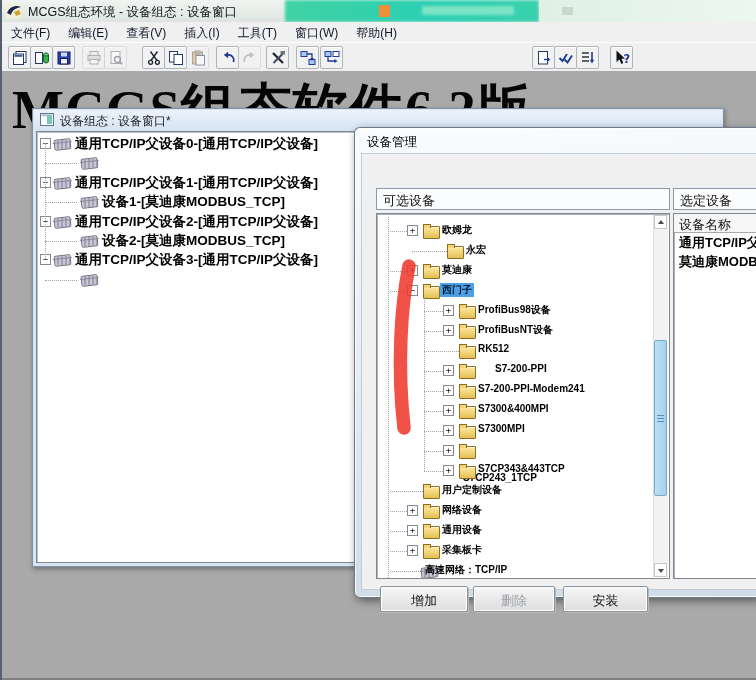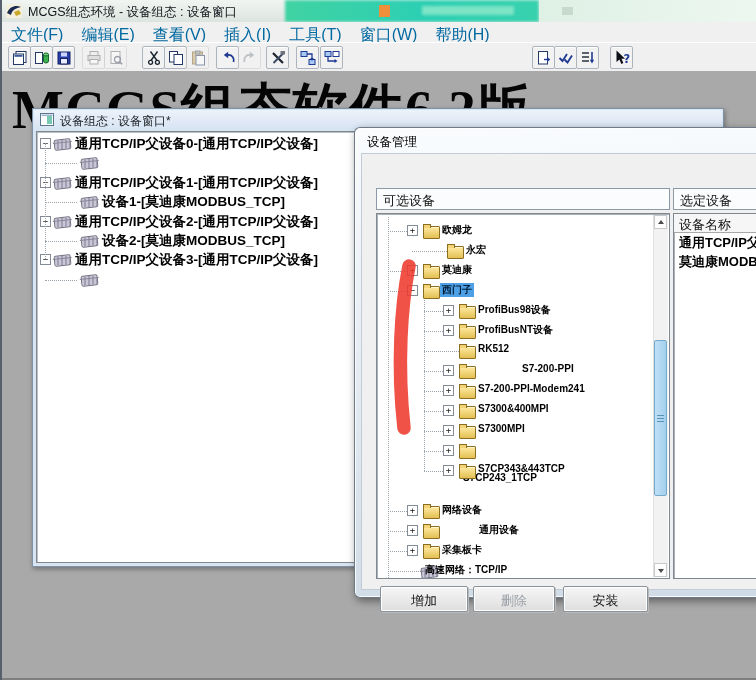--- a/index.html
+++ b/index.html
@@ -14,21 +14,21 @@
   .tb-blob2{position:absolute;left:420px;top:6px;width:92px;height:9px;background:#7de4c6;filter:blur(1.5px);}
   .tb-orange{position:absolute;left:377px;top:5px;width:11px;height:12px;background:#ef8f3a;filter:blur(.7px);}
   .tb-wash{position:absolute;left:537px;top:0;width:219px;height:22px;
     background:linear-gradient(90deg,#dff0e5,#ecf7f0);}
   .tb-mini{position:absolute;left:560px;top:7px;width:11px;height:8px;background:#c7d8cd;filter:blur(.5px);}
   #app-icon{position:absolute;left:4px;top:3px;width:16px;height:16px;}
   #win-title{position:absolute;left:26px;top:4px;font-size:12.5px;color:#0f1418;white-space:nowrap;}
   
   #menubar{position:absolute;left:0;top:22px;width:756px;height:20px;background:#f0f0f0;
     border-bottom:1px solid #d9d9d9;white-space:nowrap;}
-  .menu-item{display:inline-block;padding:3px 9px 0 9px;font-size:16px;color:#0369a1;height:17px;}
+  .menu-item{display:inline-block;padding:3px 9px 0 9px;font-size:12px;color:#0f172a;height:17px;}
   
   #toolbar{position:absolute;left:0;top:42px;width:756px;height:29px;background:#f0f0f0;
     border-top:1px solid #fff;border-bottom:1px solid #c4c4c4;}
   .tb-btn{position:absolute;top:3px;width:23px;height:23px;background:#f2f2f2;
     border:1px solid #aeb4bb;border-radius:2px;box-shadow:inset 0 1px 0 #fff;
     display:flex;align-items:center;justify-content:center;box-sizing:border-box;}
   .tb-btn.disabled{opacity:.5;border-color:#c9c9c9;}
   
   #mdi{position:absolute;left:0;top:71px;width:756px;height:609px;background:#a9a9a9;overflow:hidden;}
   #mdi::after{content:"";position:absolute;left:0;bottom:0;width:100%;height:2px;background:#7f7f7f;}
@@ -339,21 +339,21 @@
             </div>
             <div class="dt-row" style="top: 127px;">
               <div class="guide-h" style="left: 47px; top: 10px; width: 35px;"></div>
               <span class="folder" style="left: 82px; top: 5px;"></span>
               <span class="dt-label" style="left: 99px;">RK512</span>
             </div>
             <div class="dt-row" style="top: 147px;">
               <div class="guide-h" style="left: 47px; top: 10px; width: 19px;"></div>
               <span class="xbox" style="left: 66px; top: 4px;">+</span>
               <span class="folder" style="left: 82px; top: 5px;"></span>
-              <span class="dt-label" style="left: 110px; padding-left: 35px;">S7-200-PPI</span>
+              <span class="dt-label" style="left: 83px; padding-left: 35px;">S7-200-PPI</span>
             </div>
             <div class="dt-row" style="top: 167px;">
               <div class="guide-h" style="left: 47px; top: 10px; width: 19px;"></div>
               <span class="xbox" style="left: 66px; top: 4px;">+</span>
               <span class="folder" style="left: 82px; top: 5px;"></span>
               <span class="dt-label" style="left: 99px;">S7-200-PPI-Modem241</span>
             </div>
             <div class="dt-row" style="top: 187px;">
               <div class="guide-h" style="left: 47px; top: 10px; width: 19px;"></div>
               <span class="xbox" style="left: 66px; top: 4px;">+</span>
@@ -371,31 +371,36 @@
               <span class="xbox" style="left: 66px; top: 4px;">+</span>
               <span class="folder" style="left: 82px; top: 5px;"></span>
               <span class="dt-label" style="left: 84px; margin-top: 29px;">S7CP243_1TCP</span>
             </div>
             <div class="dt-row" style="top: 247px;">
               <div class="guide-h" style="left: 47px; top: 10px; width: 19px;"></div>
               <span class="xbox" style="left: 66px; top: 4px;">+</span>
               <span class="folder" style="left: 82px; top: 5px;"></span>
               <span class="dt-label" style="left: 99px;">S7CP343&amp;443TCP</span>
             </div>
+            <div class="dt-row" style="top: 267px;">
+              <div class="guide-h" style="left: 11px; top: 10px; width: 35px;"></div>
+              <span class="folder" style="left: 46px; top: 5px;"></span>
+              <span class="dt-label" style="left: 63px;">用户定制设备</span>
+            </div>
             <div class="dt-row" style="top: 287px;">
               <div class="guide-h" style="left: 11px; top: 10px; width: 19px;"></div>
               <span class="xbox" style="left: 30px; top: 4px;">+</span>
               <span class="folder" style="left: 46px; top: 5px;"></span>
               <span class="dt-label" style="left: 63px;">网络设备</span>
             </div>
             <div class="dt-row" style="top: 307px;">
               <div class="guide-h" style="left: 11px; top: 10px; width: 19px;"></div>
               <span class="xbox" style="left: 30px; top: 4px;">+</span>
               <span class="folder" style="left: 46px; top: 5px;"></span>
-              <span class="dt-label" style="left: 63px; margin-left: 37px;">通用设备</span>
+              <span class="dt-label" style="left: 63px;">通用设备</span>
             </div>
             <div class="dt-row" style="top: 327px;">
               <div class="guide-h" style="left: 11px; top: 10px; width: 19px;"></div>
               <span class="xbox" style="left: 30px; top: 4px;">+</span>
               <span class="folder" style="left: 46px; top: 5px;"></span>
               <span class="dt-label" style="left: 63px;">采集板卡</span>
             </div>
             <div class="dt-row" style="top: 347px;">
               <div class="guide-h" style="left: 11px; top: 10px; width: 33px;"></div>
               <span class="chip" style="left: 44px; top: 6px;"></span>

